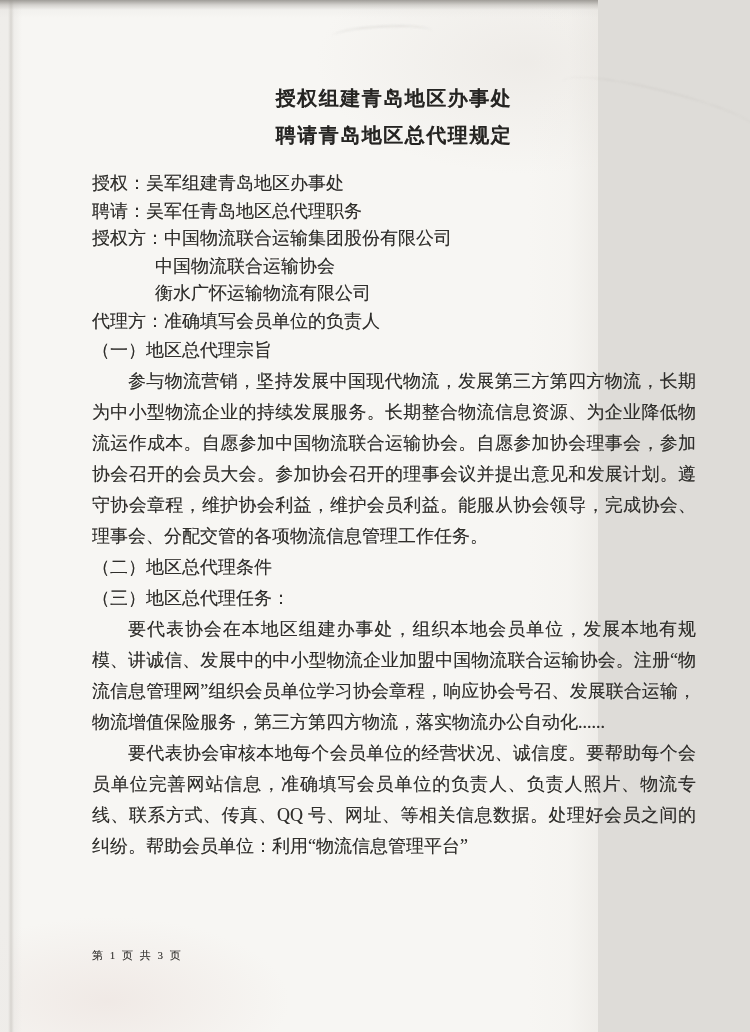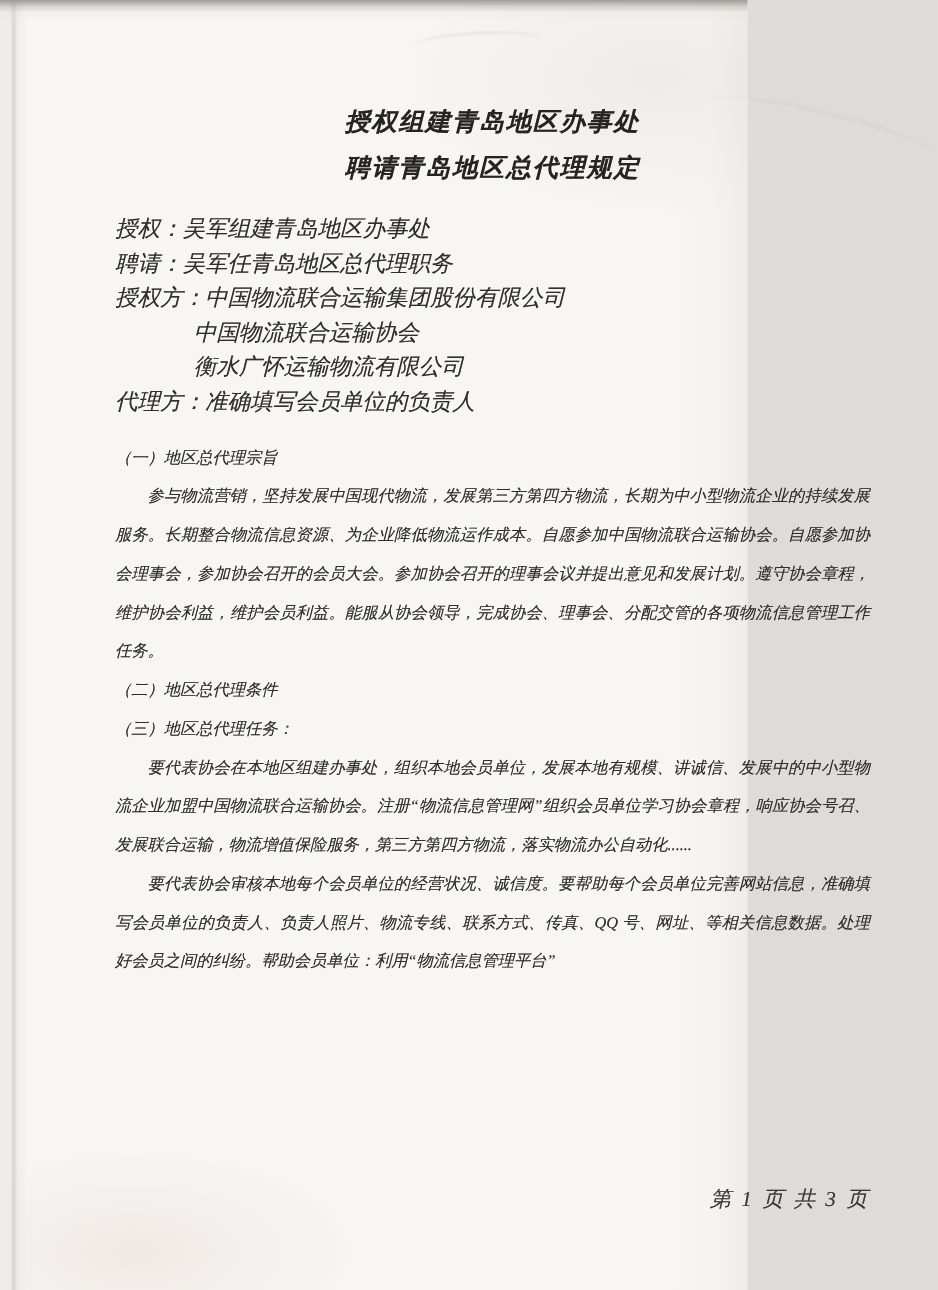--- a/index.html
+++ b/index.html
@@ -19,21 +19,20 @@
       
       linear-gradient(90deg, rgba(238,236,233,0.9) 0px, rgba(238,236,233,0.9) 8px, rgba(206,203,198,0.75) 11px, rgba(231,229,226,0.5) 14px, rgba(246,245,242,0) 22px),
       
       linear-gradient(270deg, rgba(228,225,220,0.45) 0px, rgba(240,238,234,0.25) 30px, rgba(246,245,242,0) 70px),
       
       radial-gradient(ellipse 260px 120px at 18% 97%, rgba(238,230,226,0.8) 0%, rgba(246,245,242,0) 70%),
       
       radial-gradient(ellipse 300px 160px at 88% 6%, rgba(236,233,229,0.8) 0%, rgba(246,245,242,0) 70%),
       #f7f6f3;
     text-shadow: 0 0 0.5px rgba(40,38,35,0.45);
-    font-style: italic;
   }
   .crease {
     position: absolute;
     pointer-events: none;
     border-top: 1px solid rgba(140,137,131,0.30);
     border-radius: 50%;
     filter: blur(1px);
   }
   .crease-top-center { top: 26px; left: 332px; width: 100px; height: 14px; transform: rotate(-3deg); }
   .crease-top-right  { top: 90px; left: 560px; width: 200px; height: 30px; transform: rotate(14deg); opacity: .55; }
@@ -52,36 +51,35 @@
     color: #252422;
   }
   .header-block {
     margin-top: 16px;
     font-size: 18px;
     line-height: 27.5px;
   }
   .hline { white-space: nowrap; }
   .hline.indent { padding-left: 63px; }
   .document-body {
-    margin-top: 15px;
-    font-size: 13px;
+    font-size: 18px;
     line-height: 31px;
     text-align: justify;
   }
   .sec-heading { margin: 0; }
   .para {
     margin: 0;
     text-indent: 2em;
   }
   .page-footer {
     position: absolute;
     top: 948px; left: 92px;
     width: 604px;
-    text-align: right;
-    font-size: 17px;
+    text-align: left;
+    font-size: 11px;
     letter-spacing: 2px;
     color: #3b3a37;
   }
 </style>
 </head>
 <body>
 
 <div class="paper">
   <div class="crease crease-top-center"></div>
   <div class="crease crease-top-right"></div>

